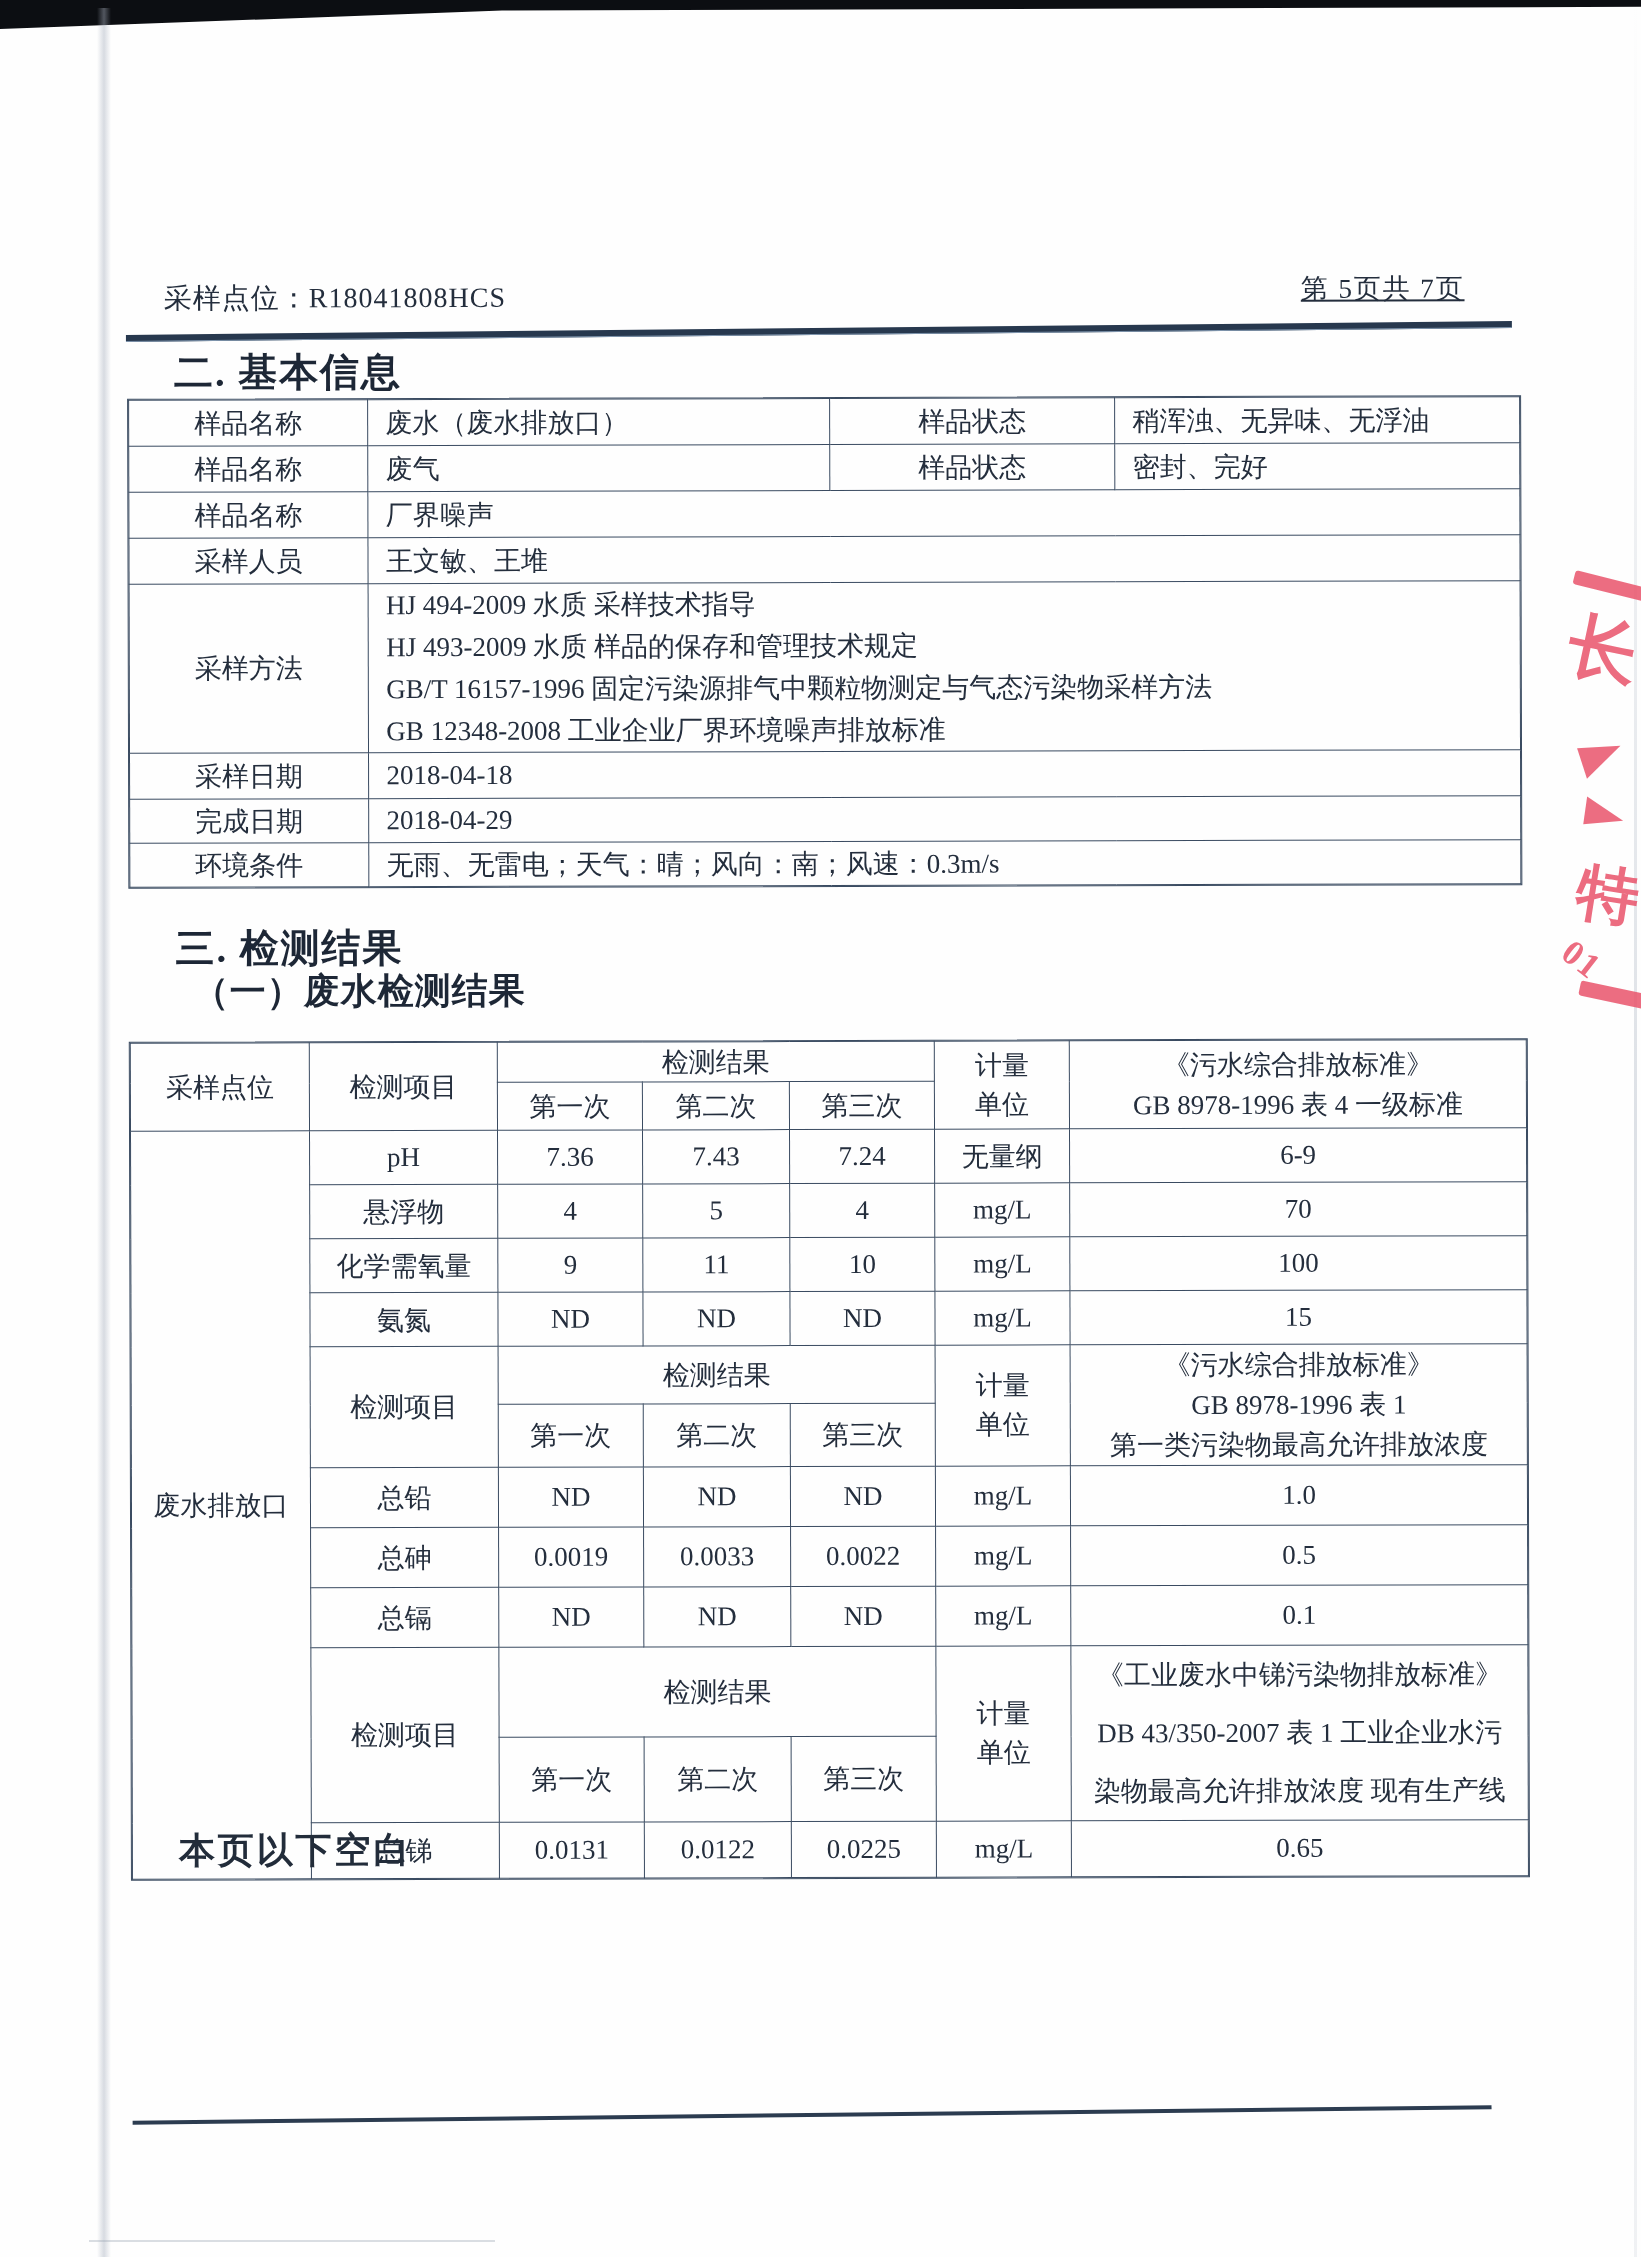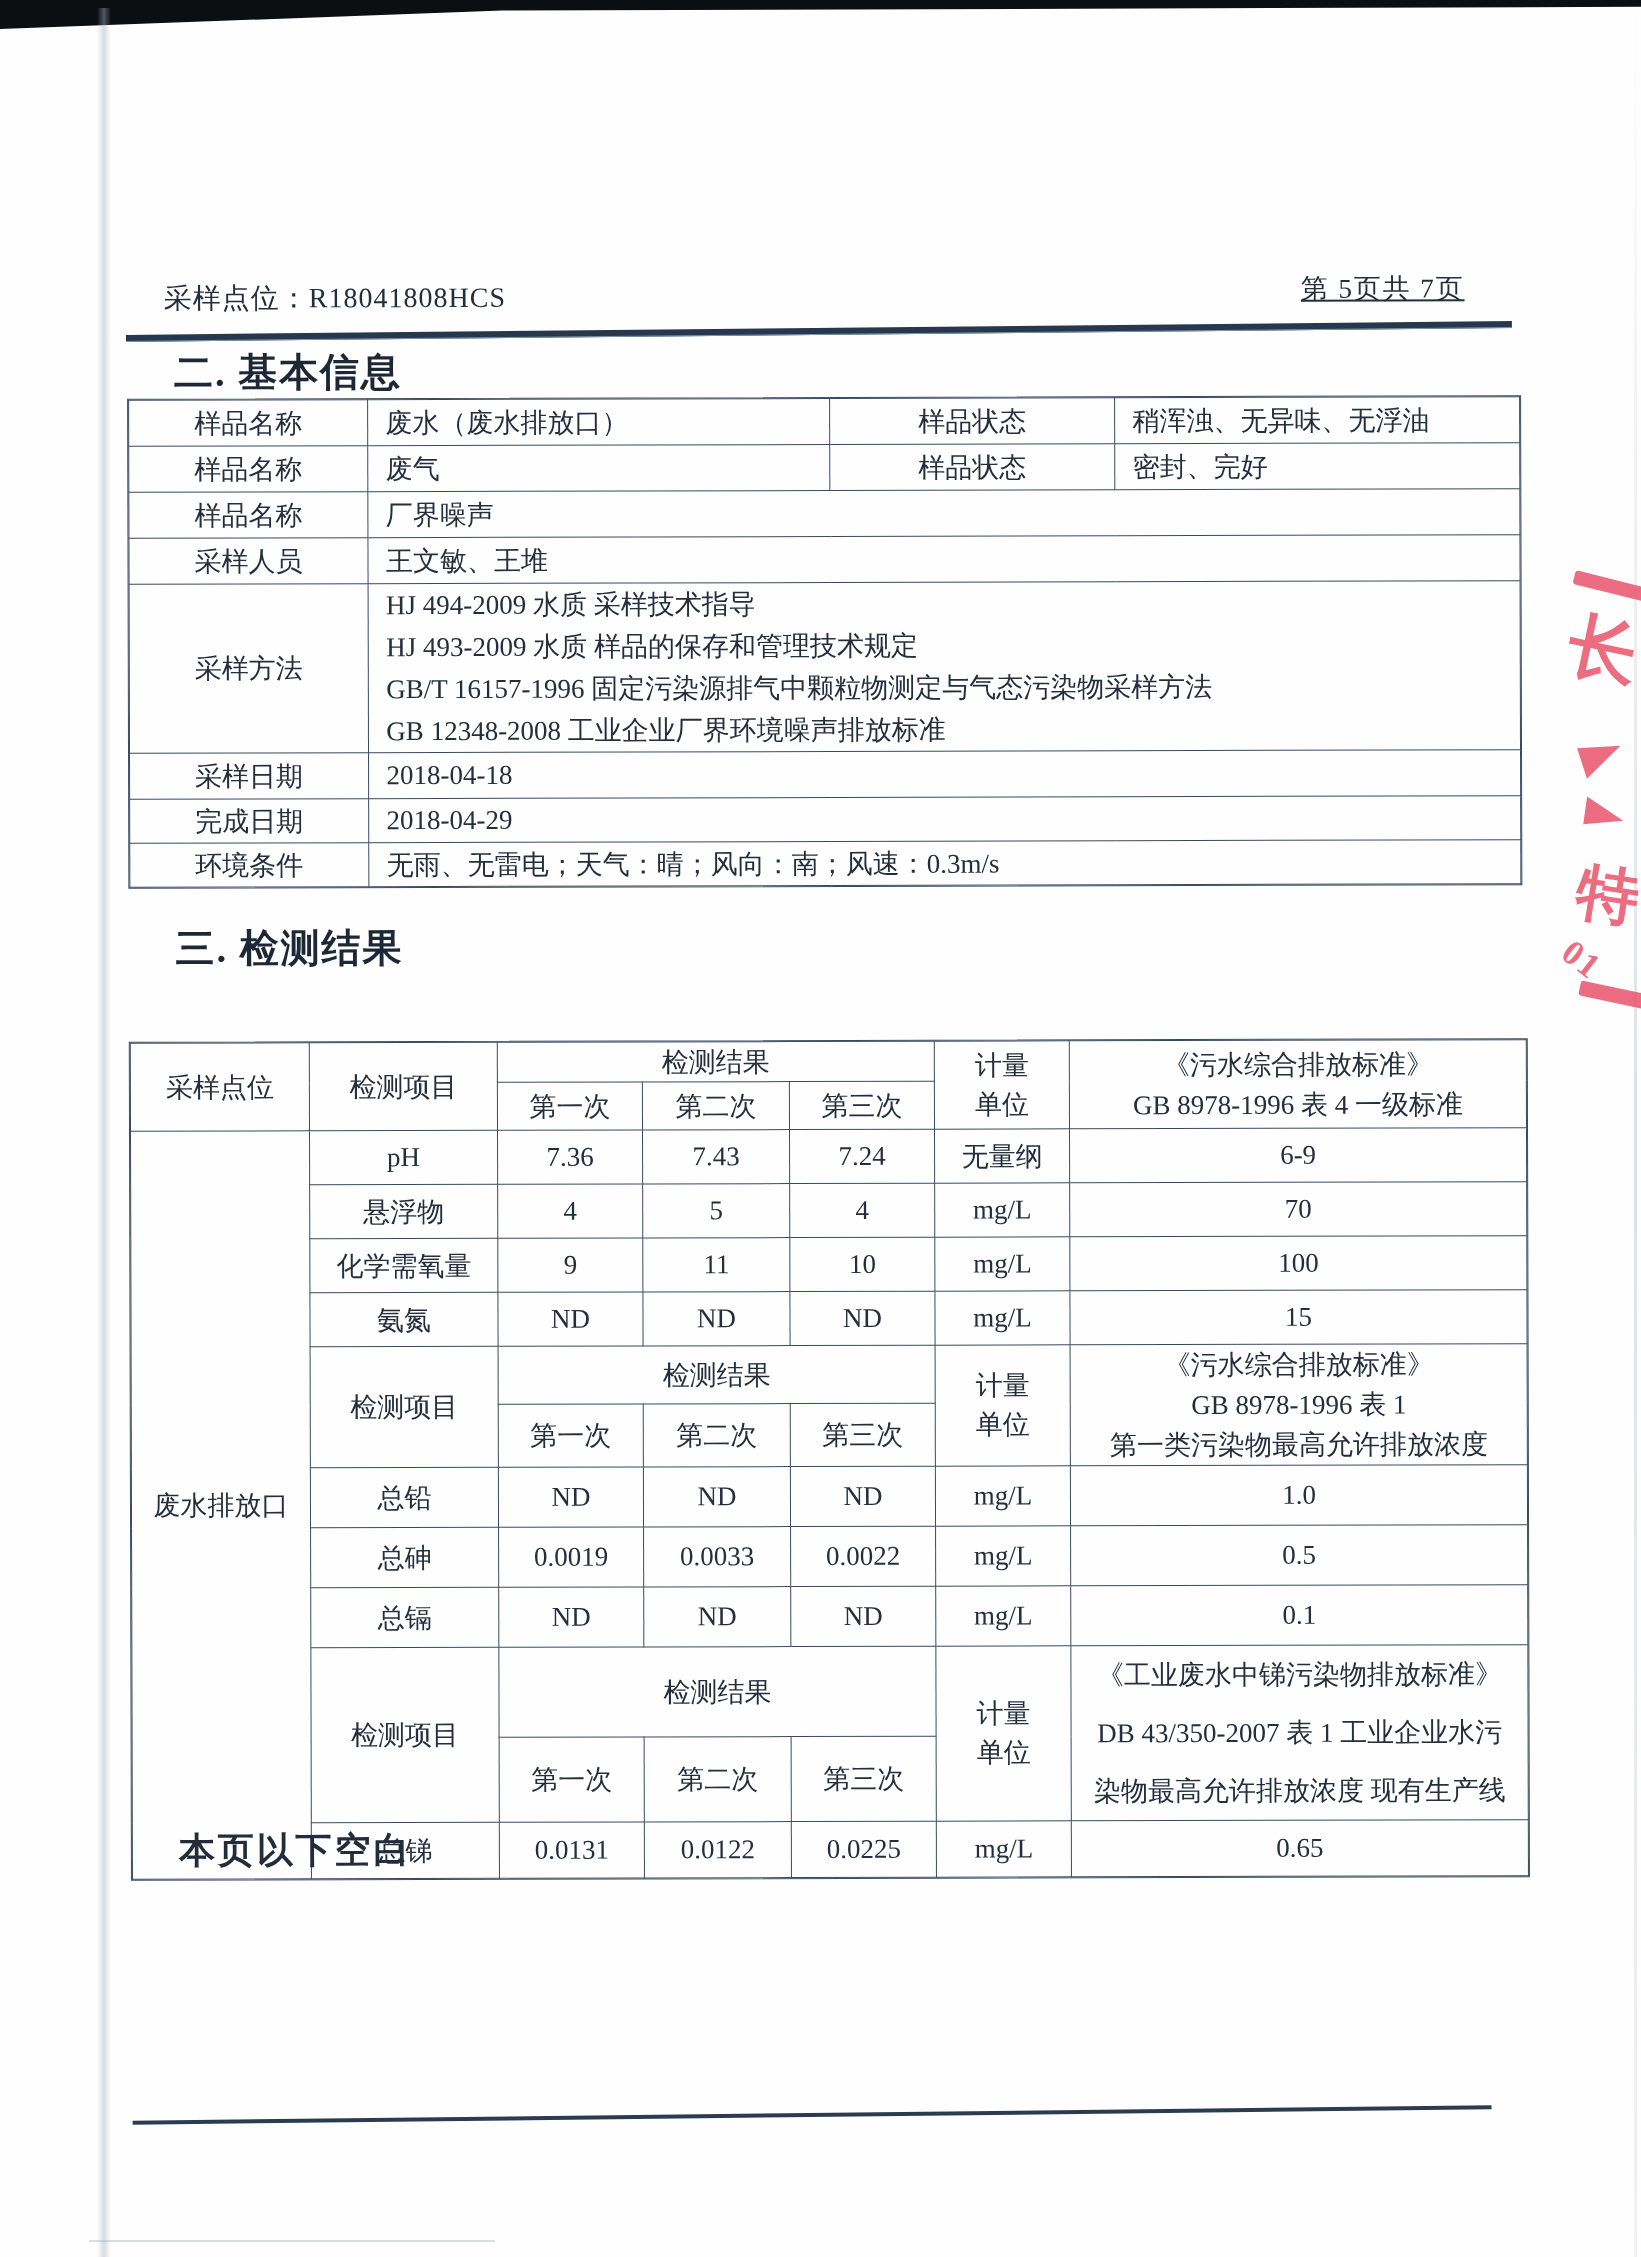--- a/index.html
+++ b/index.html
@@ -142,20 +142,21 @@
         <td class="lv" colspan="3">2018-04-29</td>
       </tr>
       <tr style="height:44px">
         <td>环境条件</td>
         <td class="lv" colspan="3">无雨、无雷电；天气：晴；风向：南；风速：0.3m/s</td>
       </tr>
     </tbody>
       </table>
 
     <div class="sec-title" id="title-results">三. 检测结果</div>
+    <div class="sec-title" id="title-wastewater">（一）废水检测结果</div>
 
     <table class="doc-table outer" id="table-results">
       <colgroup>
           <col style="width:179px">
           <col style="width:188px">
           <col style="width:145px">
           <col style="width:147px">
           <col style="width:145px">
           <col style="width:135px">
           <col style="width:457px">

